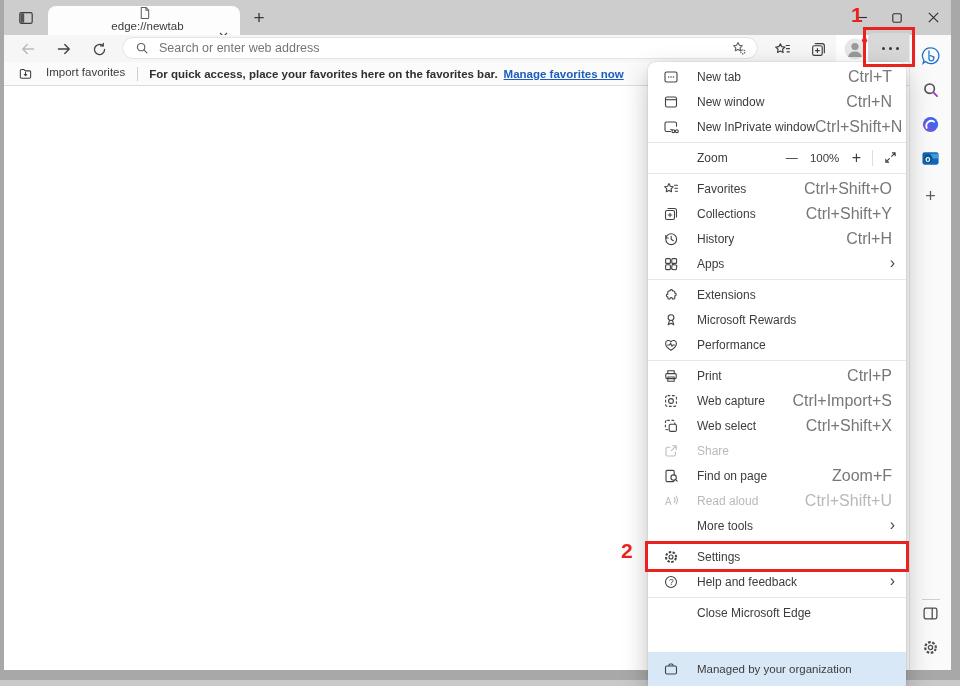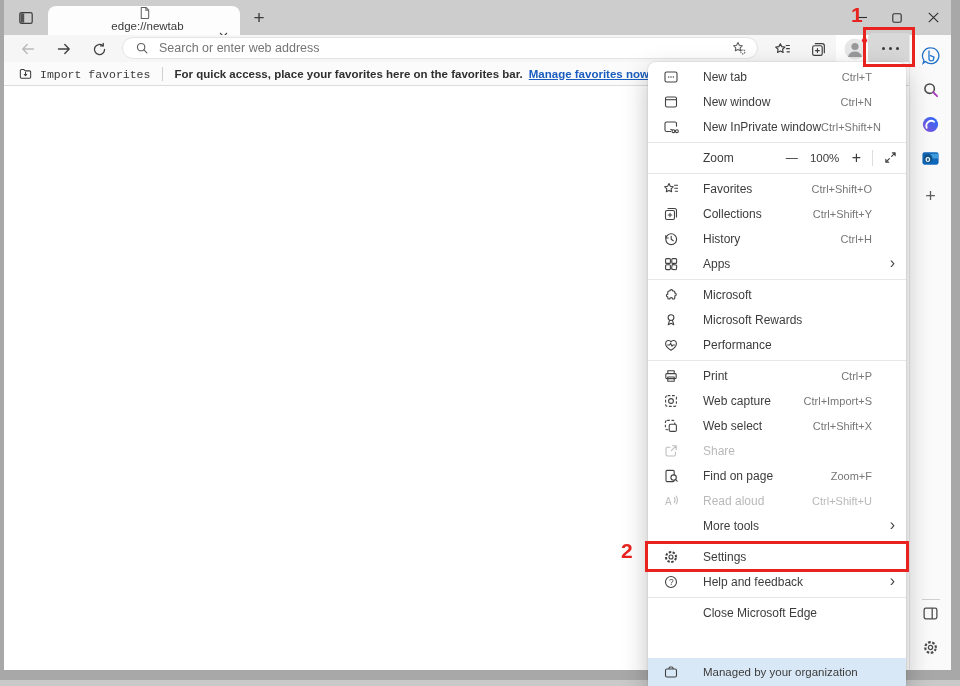--- a/index.html
+++ b/index.html
@@ -39,55 +39,55 @@
   .tb-icon { position:absolute; top:3px; width:24px; height:22px; display:flex; align-items:center; justify-content:center; color:#3f3f3f; }
   .fav-star { left:766px; }
   .collections-tb { left:802px; }
   .avatar-btn { left:839px; position:absolute; top:2px; width:24px; height:24px; }
   .avatar-dot { position:absolute; right:-1px; top:0; width:7px; height:7px; border-radius:50%; background:#e81123; border:1px solid #f6f6f6; }
   .more-btn { position:absolute; left:864px; top:-2px; width:44px; height:31px; background:#d8d8d8; border-radius:5px; display:flex; align-items:center; justify-content:center; gap:4px; }
   .more-btn i { width:3px; height:3px; border-radius:50%; background:#3a3a3a; }
 
   
   .favbar { position:absolute; left:0; top:62px; width:905px; height:24px; background:#fbfbfb; border-bottom:1px solid #dcdcdc; display:flex; align-items:center; font-size:11.5px; color:#3b3b3b; }
-  .import-btn { display:flex; align-items:flex-end; gap:7px; padding-left:14px; color:#3b3b3b;font-family:Liberation Mono, monospace; }
+  .import-btn { display:flex; align-items:flex-start; gap:13px; padding-left:14px; color:#3b3b3b; }
   .favbar .vsep { width:1px; height:14px; background:#cfcfcf; margin:0 11px 0 12px; }
   .fav-msg { font-weight:bold; color:#2f2f2f; }
   .fav-link { color:#1a5dbe; text-decoration:underline; margin-left:6px; font-weight:bold; cursor:pointer; }
 
   .content { position:absolute; left:0; top:87px; width:905px; height:583px; background:#fff; }
 
   
   .sidebar { position:absolute; right:0; top:35px; width:42px; height:635px; background:#fafafa; border-left:1px solid #e8e8e8; display:flex; flex-direction:column; align-items:center; }
   .sb-btn { width:26px; height:26px; margin-top:8px; display:flex; align-items:center; justify-content:center; color:#4c4c4c; }
   .sb-plus { font-size:18px; color:#5f5f5f; margin-top:12px; }
   .sb-plus::before { content:"+"; }
   .sb-divider { margin-top:auto; width:18px; height:1px; background:#d0d0d0; }
   .sb-bottom { margin-top:0; }
   .sb-last { margin-bottom:10px; }
 
   
   .menu { position:absolute; left:648px; top:62px; width:258px; height:624px; background:#fff; border-radius:8px 8px 0 0; box-shadow:0 0 2px rgba(0,0,0,.18), 0 10px 26px rgba(0,0,0,.25); z-index:40; display:flex; flex-direction:column; padding-top:2px; }
   .mi { position:relative; height:25px; flex:none; display:flex; align-items:center; font-size:12px; color:#3c3c3c; }
   .mi .ic { width:16px; height:16px; margin-left:15px; flex:none; display:flex; align-items:center; justify-content:center; color:#424242; }
-  .mi .lbl { margin-left:24px; white-space:nowrap; }
-  .mi .sc { margin-left:auto; padding-right:34px; color:#777777; font-size:11px; }
+  .mi .lbl { margin-left:18px; white-space:nowrap; }
+  .mi .sc { margin-left:auto; padding-right:14px; color:#777777; font-size:16px; }
   .mi .chev { position:absolute; right:11px; top:2px; font-size:16px; color:#4a4a4a; line-height:20px; }
   .mi .chev::before { content:"\203A"; }
   .mi.disabled .lbl, .mi.disabled .sc { color:#b9b9b9; }
   .mi.disabled .ic { color:#bdbdbd; }
   .msep { border:none; border-top:1px solid #e7e7e7; margin:2.5px 0; width:100%; }
   .zoom-controls { margin-left:auto; display:flex; align-items:center; gap:11px; padding-right:9px; color:#3c3c3c; }
   .zminus::before { content:"\2014"; font-size:12px; }
   .zplus::before { content:"+"; font-size:16px; }
   .zval { font-size:11.5px; width:32px; text-align:center; }
   .zdiv { width:1px; height:16px; background:#dedede; }
   .mi.settings-row { z-index:2; box-shadow:0 0 0 3px #e8231f; }
   .step2-num { position:absolute; left:-27px; top:-5px; font-size:21px; color:#e8231f; font-weight:bold; }
-  .managed-row { margin-top:auto; height:28px; background:#d9e8f6; font-size:11.5px; }
+  .managed-row { margin-top:auto; height:34px; background:#d9e8f6; font-size:11.5px; }
 
   
   .anno-box1 { position:absolute; left:863px; top:27px; width:52px; height:40px; border:3px solid #e8231f; z-index:60; }
   .anno-num1 { position:absolute; left:851px; top:3px; font-size:21px; color:#e8231f; font-weight:bold; z-index:60; }
 
   svg { display:block; }
 </style>
 </head>
 <body>
 
@@ -372,21 +372,21 @@
   </div>
 
   <hr class="msep">
 
   <div class="mi">
     <span class="ic">
       <svg width="16" height="16" viewBox="0 0 16 16" fill="none" stroke="currentColor" stroke-width="1.1" stroke-linejoin="round">
           <path d="M5.8 4h1.1a1.4 1.4 0 1 1 2.8 0h1.1a1 1 0 0 1 1 1v1.1a1.4 1.4 0 1 1 0 2.8V11a1 1 0 0 1-1 1H9.6a1.4 1.4 0 1 0-2.8 0H5.8a1 1 0 0 1-1-1V9.9a1.4 1.4 0 1 1 0-2.8V5a1 1 0 0 1 1-1z"></path>
         </svg>
     </span>
-    <span class="lbl">Microsoft</span>
+    <span class="lbl">Extensions</span>
   </div>
 
   <div class="mi">
     <span class="ic">
       <svg width="16" height="16" viewBox="0 0 16 16" fill="none" stroke="currentColor" stroke-width="1.1" stroke-linejoin="round">
           <circle cx="8" cy="5.6" r="2.9"></circle>
           <path d="M6.6 8.2 5.2 12.8l2.8-1.5 2.8 1.5-1.4-4.6"></path>
         </svg>
     </span>
     <span class="lbl">Microsoft Rewards</span>

